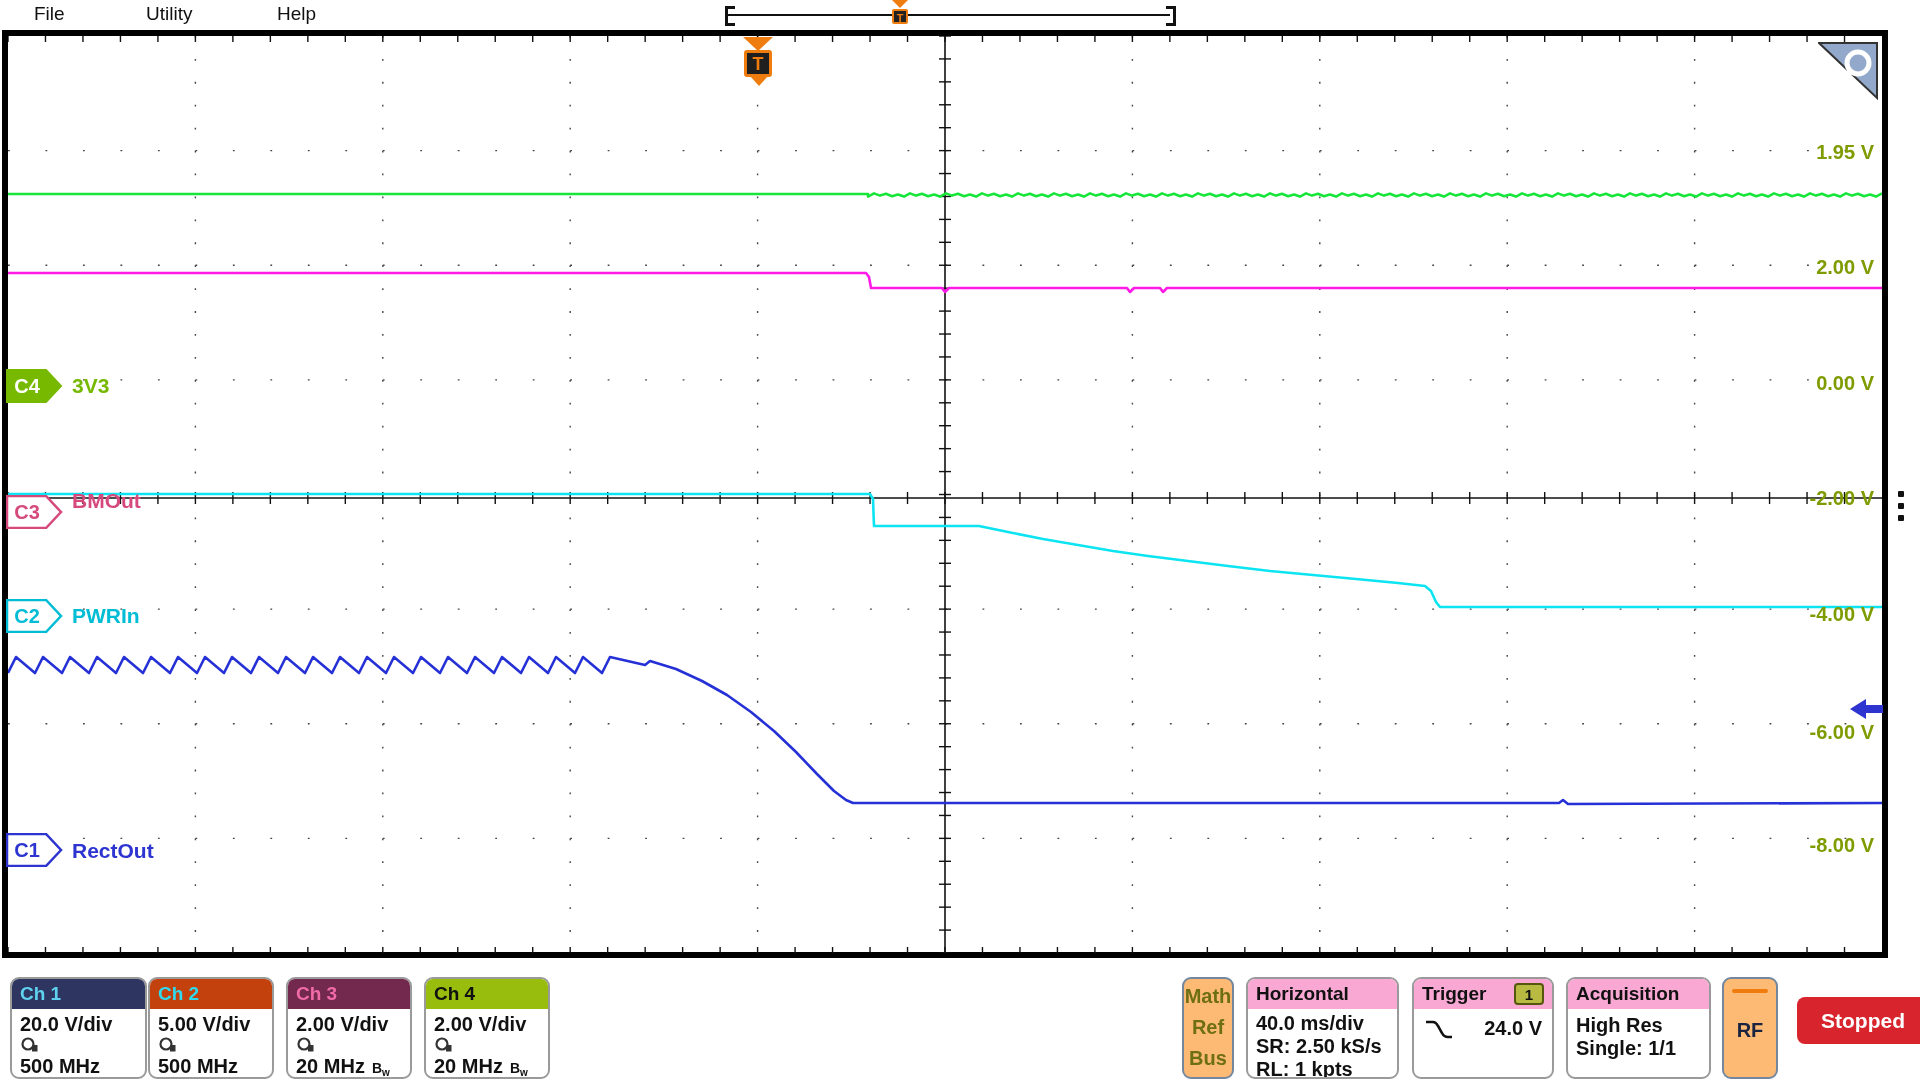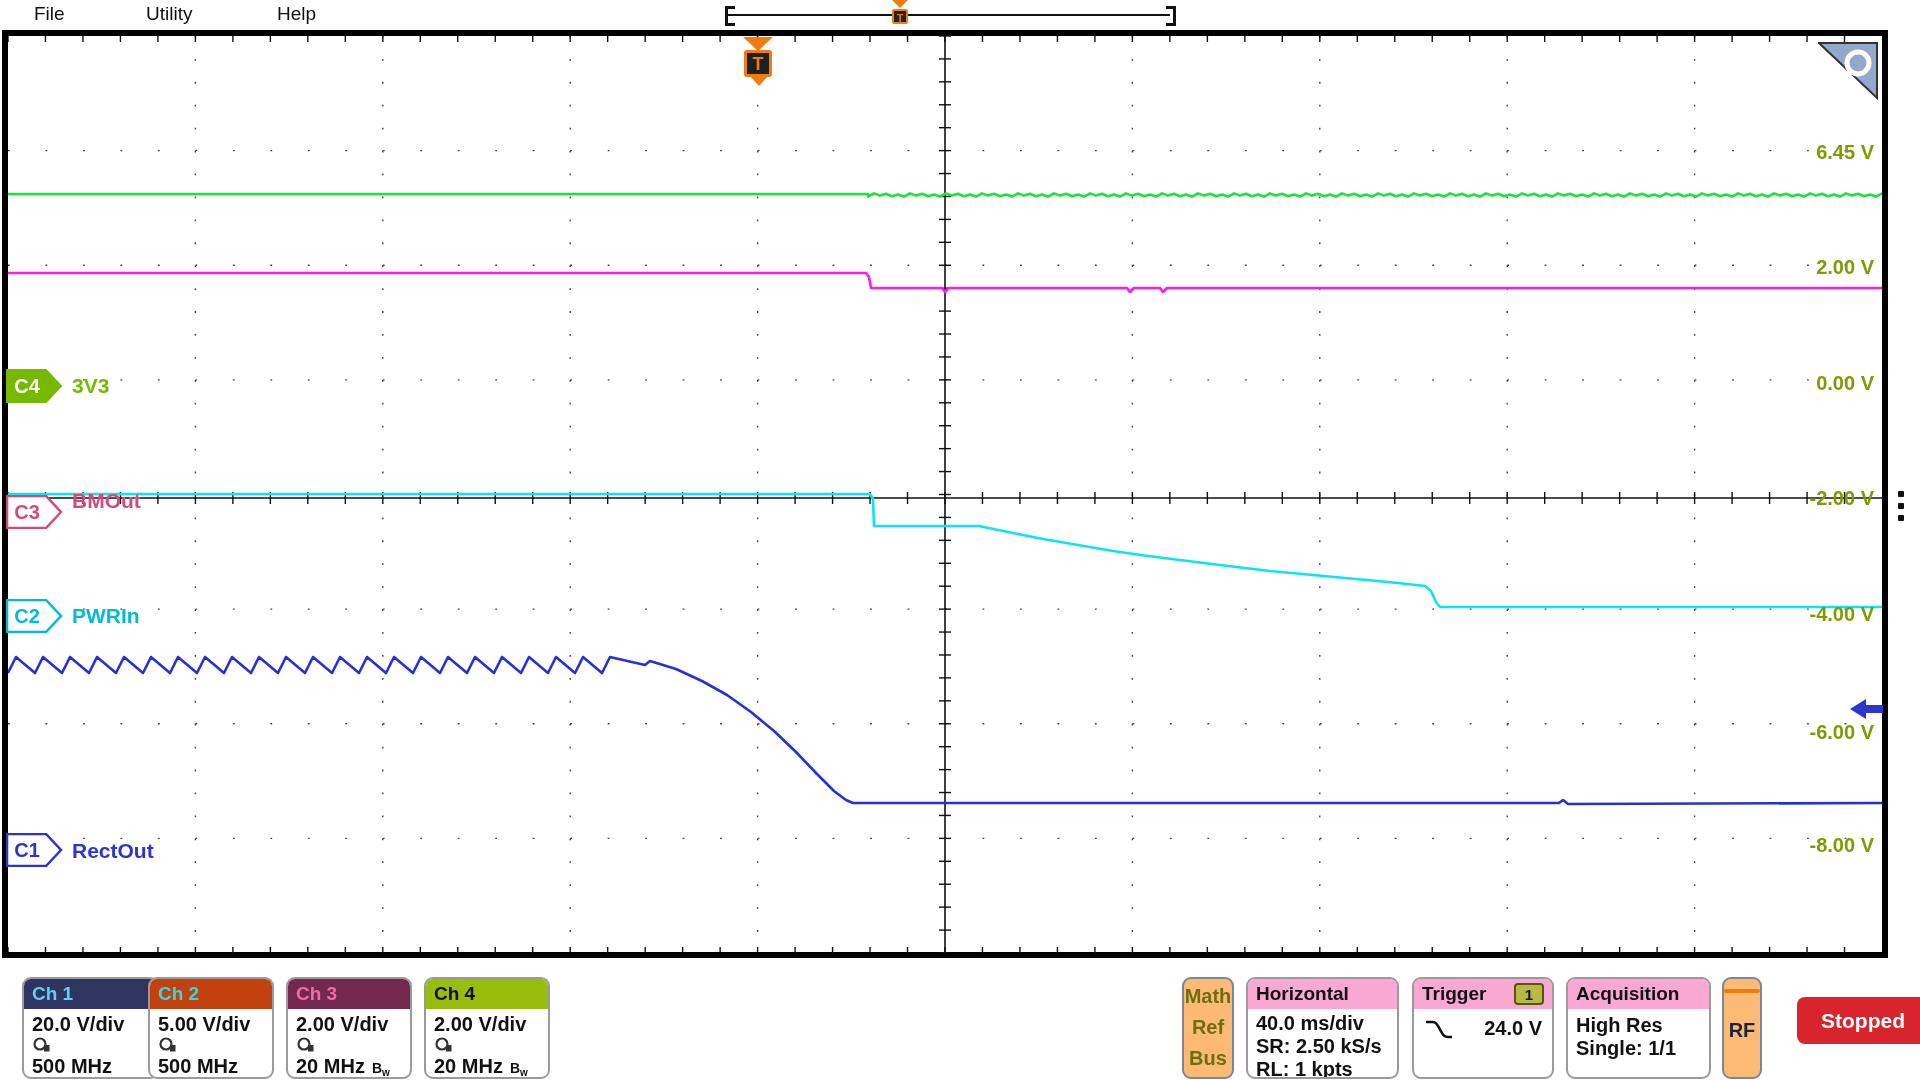--- a/index.html
+++ b/index.html
@@ -305,21 +305,21 @@
     <div class="bigtip" style="left:750px;top:76px"></div>
   </div>
 
   <svg class="abs" style="left:1818px;top:40px" width="66" height="64">
     <polygon points="1,3 59,3 59,58" fill="#93a9cc" stroke="#333" stroke-width="2"></polygon>
     <circle cx="40" cy="23" r="11" fill="none" stroke="#fff" stroke-width="5"></circle>
     <line x1="32" y1="32" x2="20" y2="45" stroke="#fff" stroke-width="6" stroke-linecap="round"></line>
   </svg>
 
   <div>
-    <div class="vlabel" style="top:140px">6.45 V</div>
+    <div class="vlabel" style="top:140px">1.95 V</div>
     <div class="vlabel" style="top:255px">2.00 V</div>
     <div class="vlabel" style="top:371px">0.00 V</div>
     <div class="vlabel" style="top:486px">-2.00 V</div>
     <div class="vlabel" style="top:602px">-4.00 V</div>
     <div class="vlabel" style="top:720px">-6.00 V</div>
     <div class="vlabel" style="top:833px">-8.00 V</div>
   </div>
 
   <svg class="abs" style="left:1850px;top:698px" width="34" height="22">
     <polygon points="0,11 16,1 16,7 33,7 33,15 16,15 16,21" fill="#2d34d0"></polygon>
@@ -356,21 +356,21 @@
   <div class="chlabel" style="top:603px;color:#00bcd4">PWRIn</div>
 
   <div class="chbadge" style="top:833px">
     <svg width="58" height="34">
         <polygon points="1,1 40,1 55,17 40,33 1,33" fill="#ffffff" stroke="#2d34d0" stroke-width="2.5"></polygon>
       <text x="21" y="24" text-anchor="middle" fill="#2d34d0">C1</text>
       </svg>
   </div>
   <div class="chlabel" style="top:838px;color:#2d34d0">RectOut</div>
 
-  <div class="box" style="left:22px;width:137px">
+  <div class="box" style="left:10px;width:137px">
     <div class="hdr" id="ch1h" style="background: rgb(46, 53, 96); color: rgb(94, 210, 238);">Ch 1</div>
     <div class="row" style="margin-top:4px">20.0 V/div</div>
     <div class="proberow"><svg width="20" height="17">
       <circle cx="8" cy="8" r="5.5" fill="none" stroke="#333" stroke-width="2.2"></circle>
           <rect x="12" y="9" width="5.5" height="6.5" fill="#333"></rect>
         </svg></div>
     <div class="row"><span>500 MHz</span><span class="bwB"></span><span class="bwW"></span></div>
   </div>
 
   <div class="box" style="left:148px;width:126px">
@@ -428,19 +428,19 @@
       <span class="trigval">24.0 V</span>
     </div>
   </div>
 
   <div class="box panel" style="left:1566px;width:145px">
     <div class="hdr">Acquisition</div>
     <div class="row" style="margin-top:5px">High Res</div>
     <div class="row">Single: 1/1</div>
   </div>
 
-  <div class="box slate" style="left:1722px;width:40px">
+  <div class="box slate" style="left:1722px;width:56px">
     <div class="rfline"></div>
     <div class="rftext">RF</div>
   </div>
 
   <div class="stopped">Stopped</div>
 </div>
 
 </body></html>

